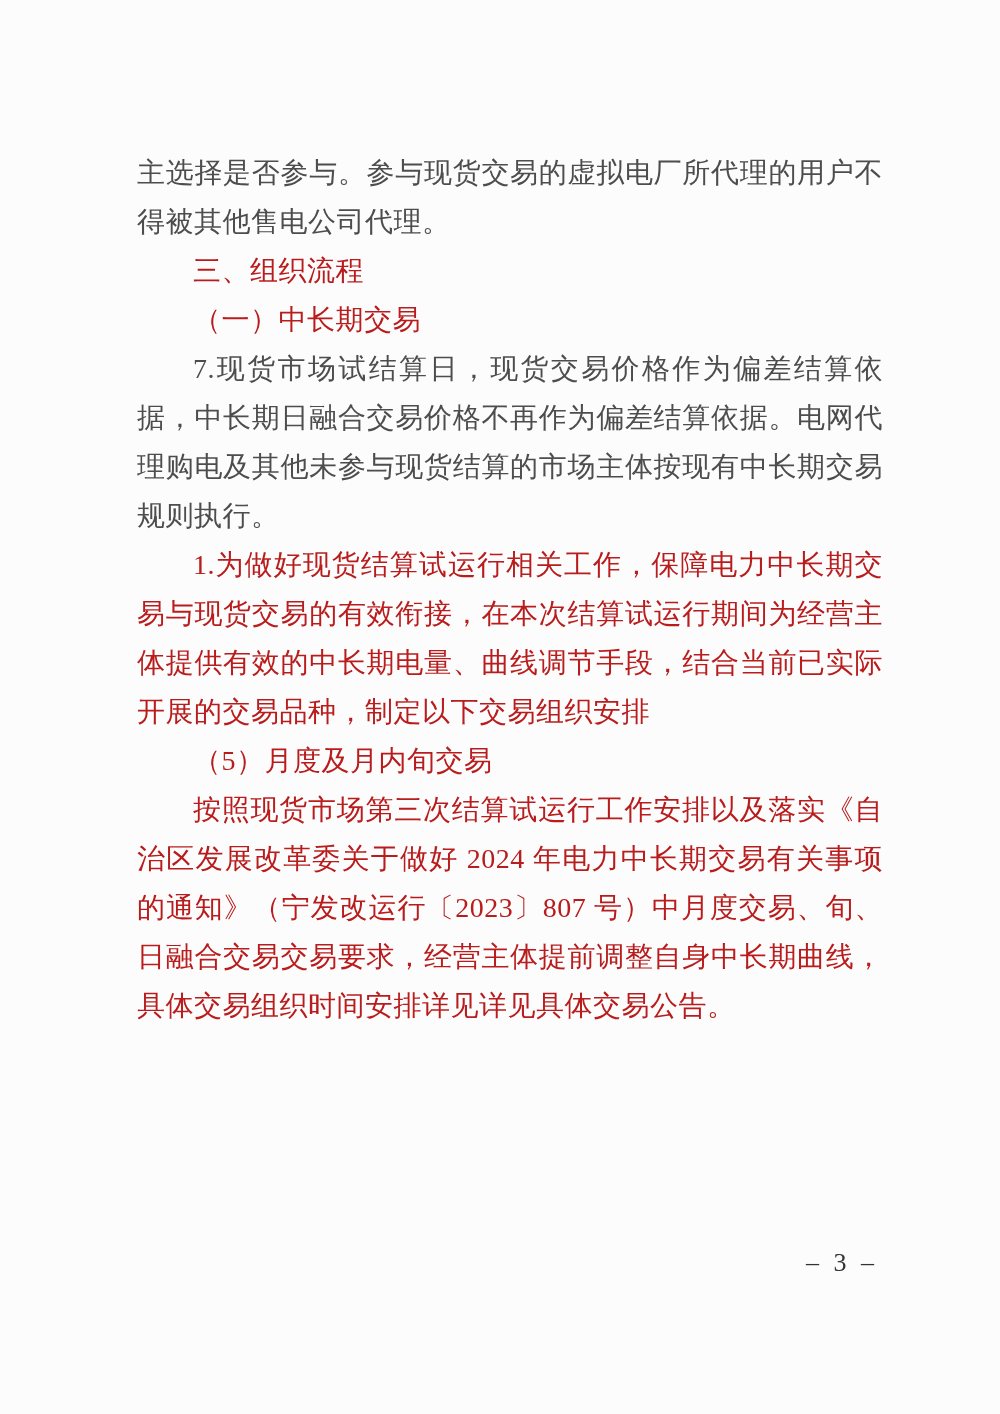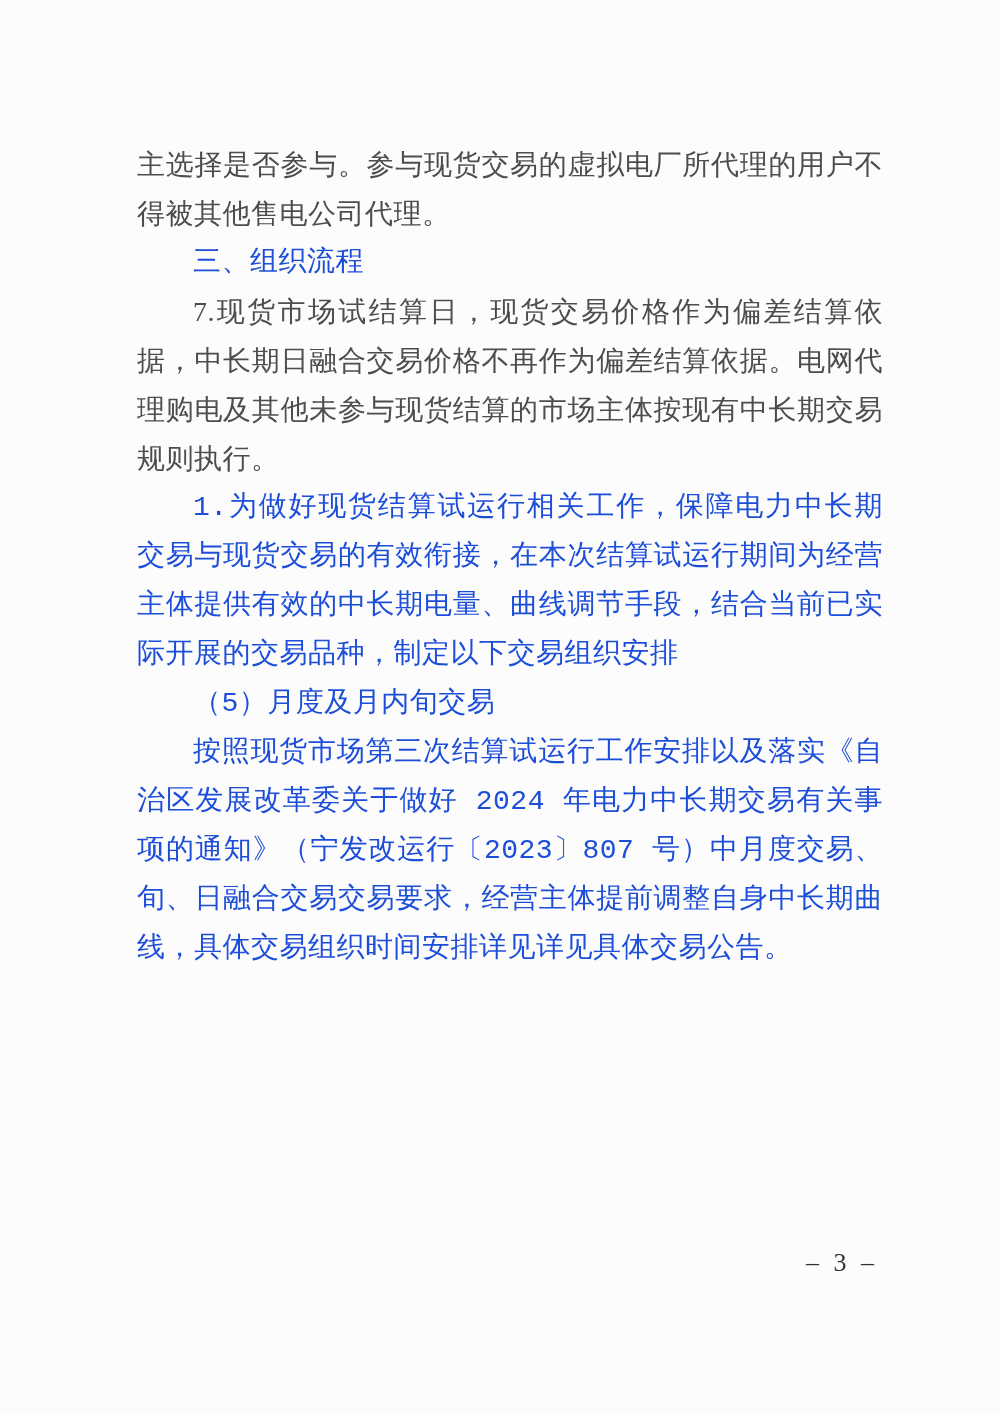--- a/index.html
+++ b/index.html
@@ -12,39 +12,39 @@
     position: relative;
     width: 1000px;
     height: 1414px;
     margin: 0 auto;
     background: #fcfcfc;
     overflow: hidden;
   }
   .content {
     position: absolute;
     left: 137px;
-    top: 140px;
+    top: 148px;
     width: 746px;
   }
   .content p, .content h2, .content h3, .content h4 {
     margin: 0;
     padding: 0;
     font-size: 28px;
     line-height: 49px;
     text-align: justify;
     font-weight: normal;
     letter-spacing: 0.5px;
   }
   .serif {
     font-family: "Liberation Serif", "DejaVu Serif", serif;
     color: #4d4d4d;
   }
   .sans {
-    font-family: Liberation Mono, monospace;
-    color: #1d4ed8;
+    font-family: Liberation Serif, serif;
+    color: #b91c1c;
   }
   .indent { text-indent: 2em; }
   .heading { font-weight: 600; }
   .bold-heading { font-weight: 700; }
   .footer {
     position: absolute;
     top: 1248px;
     left: 0;
     width: 100%;
     box-sizing: border-box;
@@ -59,20 +59,21 @@
 </head>
 <body>
 
 <div class="page">
   <div class="content">
 
     <p class="serif">主选择是否参与。参与现货交易的虚拟电厂所代理的用户不得被其他售电公司代理。</p>
 
     <h2 class="sans indent heading">三、组织流程</h2>
 
+    <h3 class="sans indent heading">（一）中长期交易</h3>
 
 
     <p class="serif indent">7.现货市场试结算日，现货交易价格作为偏差结算依据，中长期日融合交易价格不再作为偏差结算依据。电网代理购电及其他未参与现货结算的市场主体按现有中长期交易规则执行。</p>
 
 
     <p class="sans indent">1.为做好现货结算试运行相关工作，保障电力中长期交易与现货交易的有效衔接，在本次结算试运行期间为经营主体提供有效的中长期电量、曲线调节手段，结合当前已实际开展的交易品种，制定以下交易组织安排</p>
 
     <h4 class="sans indent bold-heading">（5）月度及月内旬交易</h4>
 
     <p class="sans indent">按照现货市场第三次结算试运行工作安排以及落实《自治区发展改革委关于做好 2024 年电力中长期交易有关事项的通知》（宁发改运行〔2023〕807 号）中月度交易、旬、日融合交易交易要求，经营主体提前调整自身中长期曲线，具体交易组织时间安排详见详见具体交易公告。</p>

